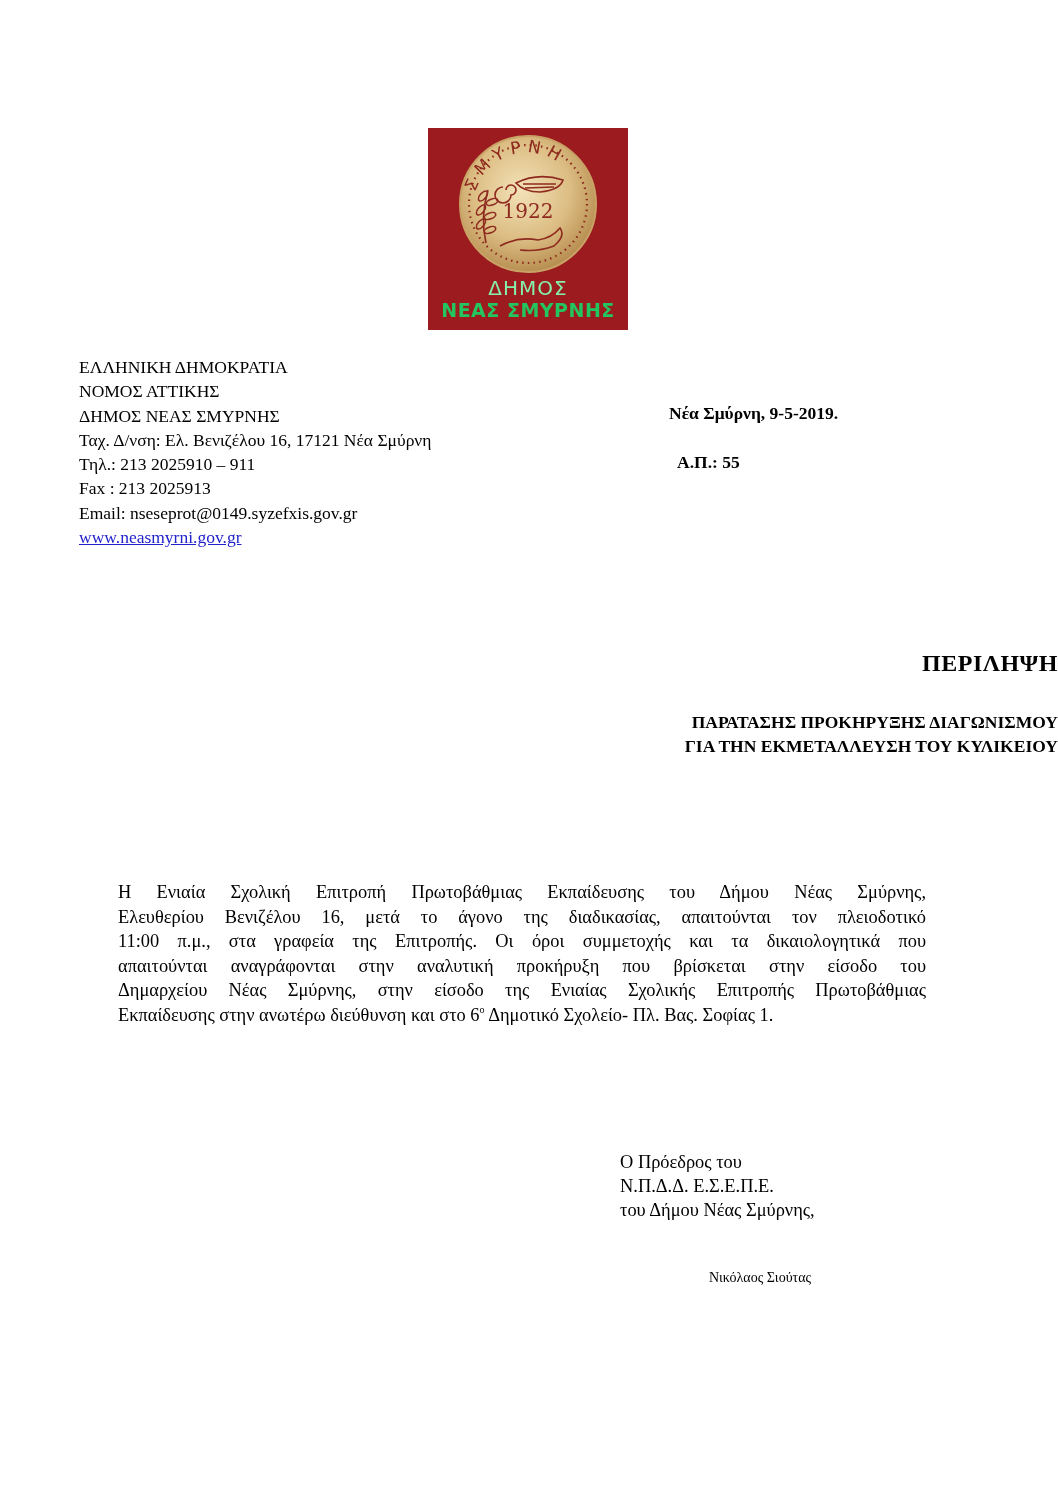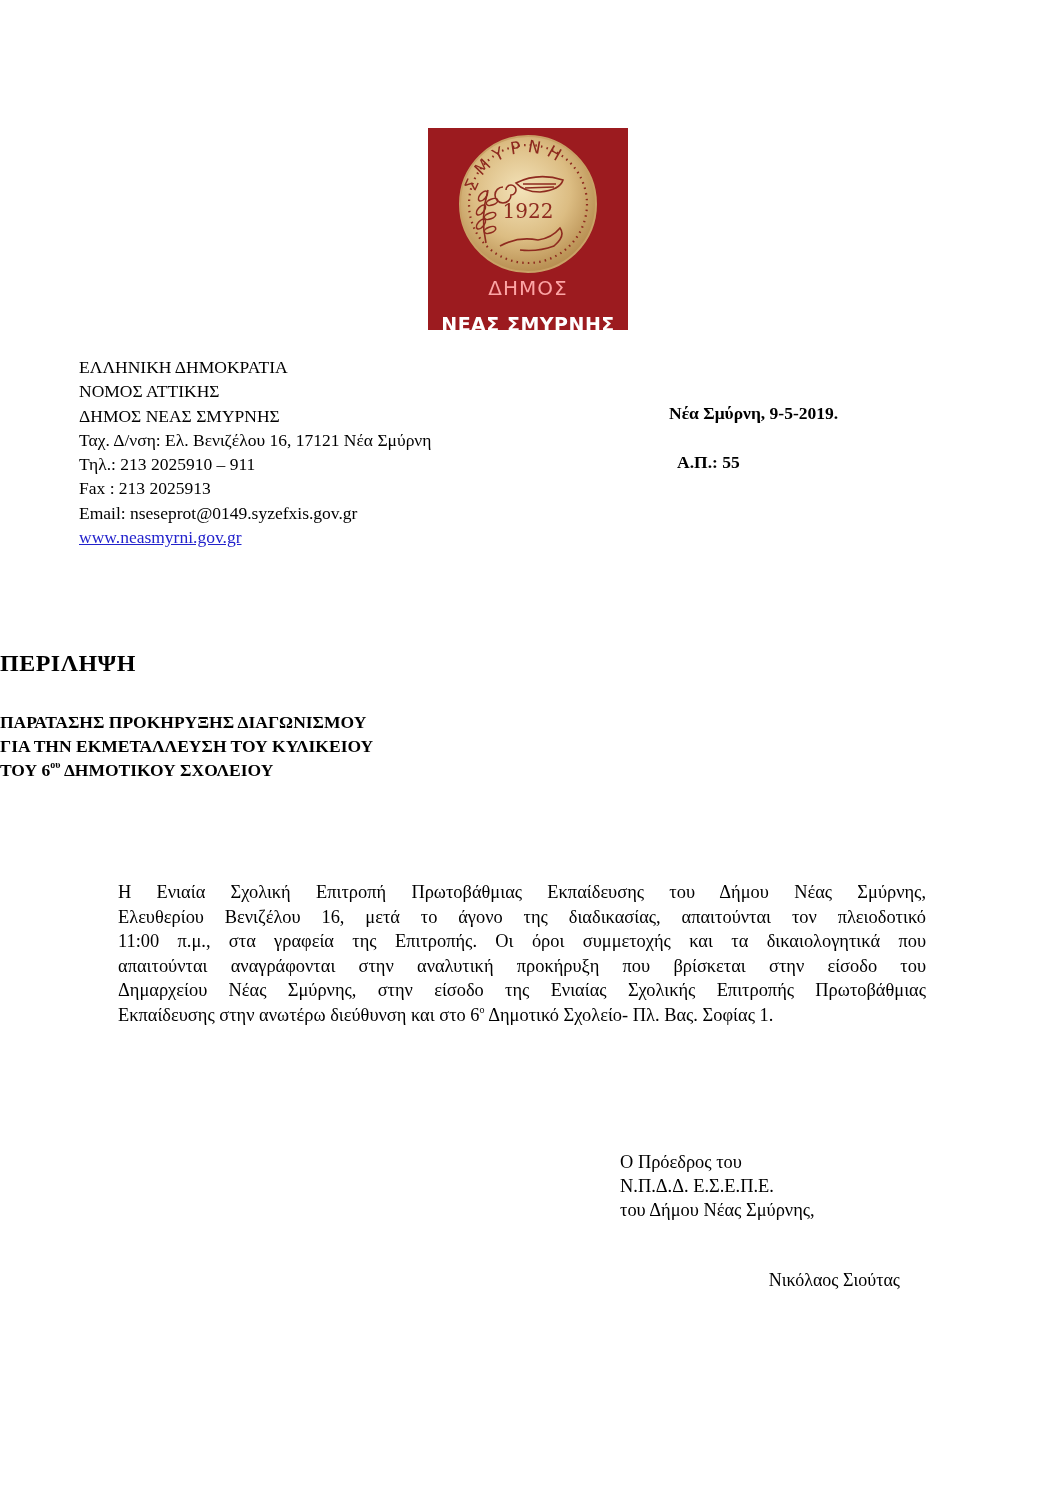--- a/index.html
+++ b/index.html
@@ -4,47 +4,47 @@
   <style>
     html, body { margin: 0; padding: 0; background: #ffffff; }
     body { width: 1058px; height: 1497px; position: relative; overflow: hidden;
            font-family: "Liberation Serif", "DejaVu Serif", serif; color: #000; }
     .abs { position: absolute; }
 
     
     #logo { left: 428px; top: 128px; width: 200px; height: 202px; background: #9c1b1f; }
     #logo svg { position: absolute; left: 0; top: 0; }
     #logo .logo-line1 { position: absolute; left: 0; width: 200px; top: 148px; text-align: center;
-      color: #fca5a5; font-family: "DejaVu Sans", sans-serif; font-size: 20px; letter-spacing: 1px; font-weight: normal; }
-    #logo .logo-line2 { position: absolute; left: 0; width: 200px; top: 185px; text-align: center;
-      color: #ffffff; font-family: "DejaVu Sans", sans-serif; font-size: 19px; font-weight: bold; letter-spacing: 0.5px; }
+      color: #86efac; font-family: "DejaVu Sans", sans-serif; font-size: 20px; letter-spacing: 1px; font-weight: normal; }
+    #logo .logo-line2 { position: absolute; left: 0; width: 200px; top: 171px; text-align: center;
+      color: #22c55e; font-family: "DejaVu Sans", sans-serif; font-size: 19px; font-weight: bold; letter-spacing: 0.5px; }
 
     
     .hdr { left: 79px; font-size: 17.5px; line-height: 24.3px; }
     .hdr div { white-space: nowrap; }
     .b { font-weight: normal; }
     .link { color: #1a0dab; text-decoration: underline; color: #2222cc; }
 
     .right-info { font-size: 17.5px; font-weight: bold; white-space: nowrap; }
 
     
-    .title { left: 0; width: 1058px; text-align: left; font-weight: bold; }
+    .title { left: 0; width: 1058px; text-align: right; font-weight: bold; }
     #main-title { top: 650px; font-size: 24px; letter-spacing: 0.5px; }
     #subtitle { top: 710px; font-size: 17.5px; line-height: 24px; }
     sup { font-size: 10px; vertical-align: 8px; line-height: 0; }
 
     
     #body-para { left: 118px; top: 880px; width: 808px; font-size: 18.4px; line-height: 24.5px;
       text-align: justify; }
     #body-para .line { display: block; text-align: justify; text-align-last: justify; white-space: nowrap; }
     #body-para .line.last { text-align-last: left; }
 
     
     #signature { left: 620px; top: 1150px; width: 280px; font-size: 18.4px; line-height: 24px; }
-    #signer-name { left: 620px; top: 1270px; width: 280px; text-align: right; font-size: 18px; }
+    #signer-name { left: 620px; top: 1270px; width: 280px; text-align: center; font-size: 14px; }
   </style>
 </head>
 <body>
 
 <div id="logo" class="abs">
   <svg width="200" height="150" viewBox="0 0 200 150">
     <defs>
       <radialGradient id="coinGrad" cx="45%" cy="40%" r="60%">
         <stop offset="0%" stop-color="#f3e2b8"></stop>
         <stop offset="60%" stop-color="#dcbd83"></stop>
@@ -91,21 +91,20 @@
   <div><a class="link">www.neasmyrni.gov.gr</a></div>
 </div>
 
 <div class="abs right-info" style="left:669px; top:403px;">Νέα Σμύρνη, 9-5-2019.</div>
 <div class="abs right-info" style="left:677px; top:452px;text-align:center;">Α.Π.:  55</div>
 
 <div class="abs title" id="main-title">ΠΕΡΙΛΗΨΗ</div>
 <div class="abs title" id="subtitle">
   <div>ΠΑΡΑΤΑΣΗΣ ΠΡΟΚΗΡΥΞΗΣ ΔΙΑΓΩΝΙΣΜΟΥ</div>
   <div>ΓΙΑ ΤΗΝ ΕΚΜΕΤΑΛΛΕΥΣΗ ΤΟΥ ΚΥΛΙΚΕΙΟΥ</div>
-  <div><span>ΤΟΥ 6</span><sup>ου</sup><span> ΔΗΜΟΤΙΚΟΥ ΣΧΟΛΕΙΟΥ</span></div>
 </div>
 
 <div class="abs" id="body-para">
   <span class="line">Η Ενιαία Σχολική Επιτροπή Πρωτοβάθμιας Εκπαίδευσης του Δήμου Νέας Σμύρνης,</span>
   <span class="line">Ελευθερίου Βενιζέλου 16, μετά το άγονο της διαδικασίας, απαιτούνται τον πλειοδοτικό</span>
   <span class="line">11:00 π.μ., στα γραφεία της Επιτροπής. Οι όροι συμμετοχής και τα δικαιολογητικά που</span>
   <span class="line">απαιτούνται αναγράφονται στην αναλυτική προκήρυξη που βρίσκεται στην είσοδο του</span>
   <span class="line">Δημαρχείου Νέας Σμύρνης, στην είσοδο της Ενιαίας Σχολικής Επιτροπής Πρωτοβάθμιας</span>
   <span class="line last"><span>Εκπαίδευσης  στην ανωτέρω διεύθυνση και στο 6</span><sup>ο</sup><span> Δημοτικό Σχολείο- Πλ. Βας. Σοφίας 1.</span></span>
 </div>

